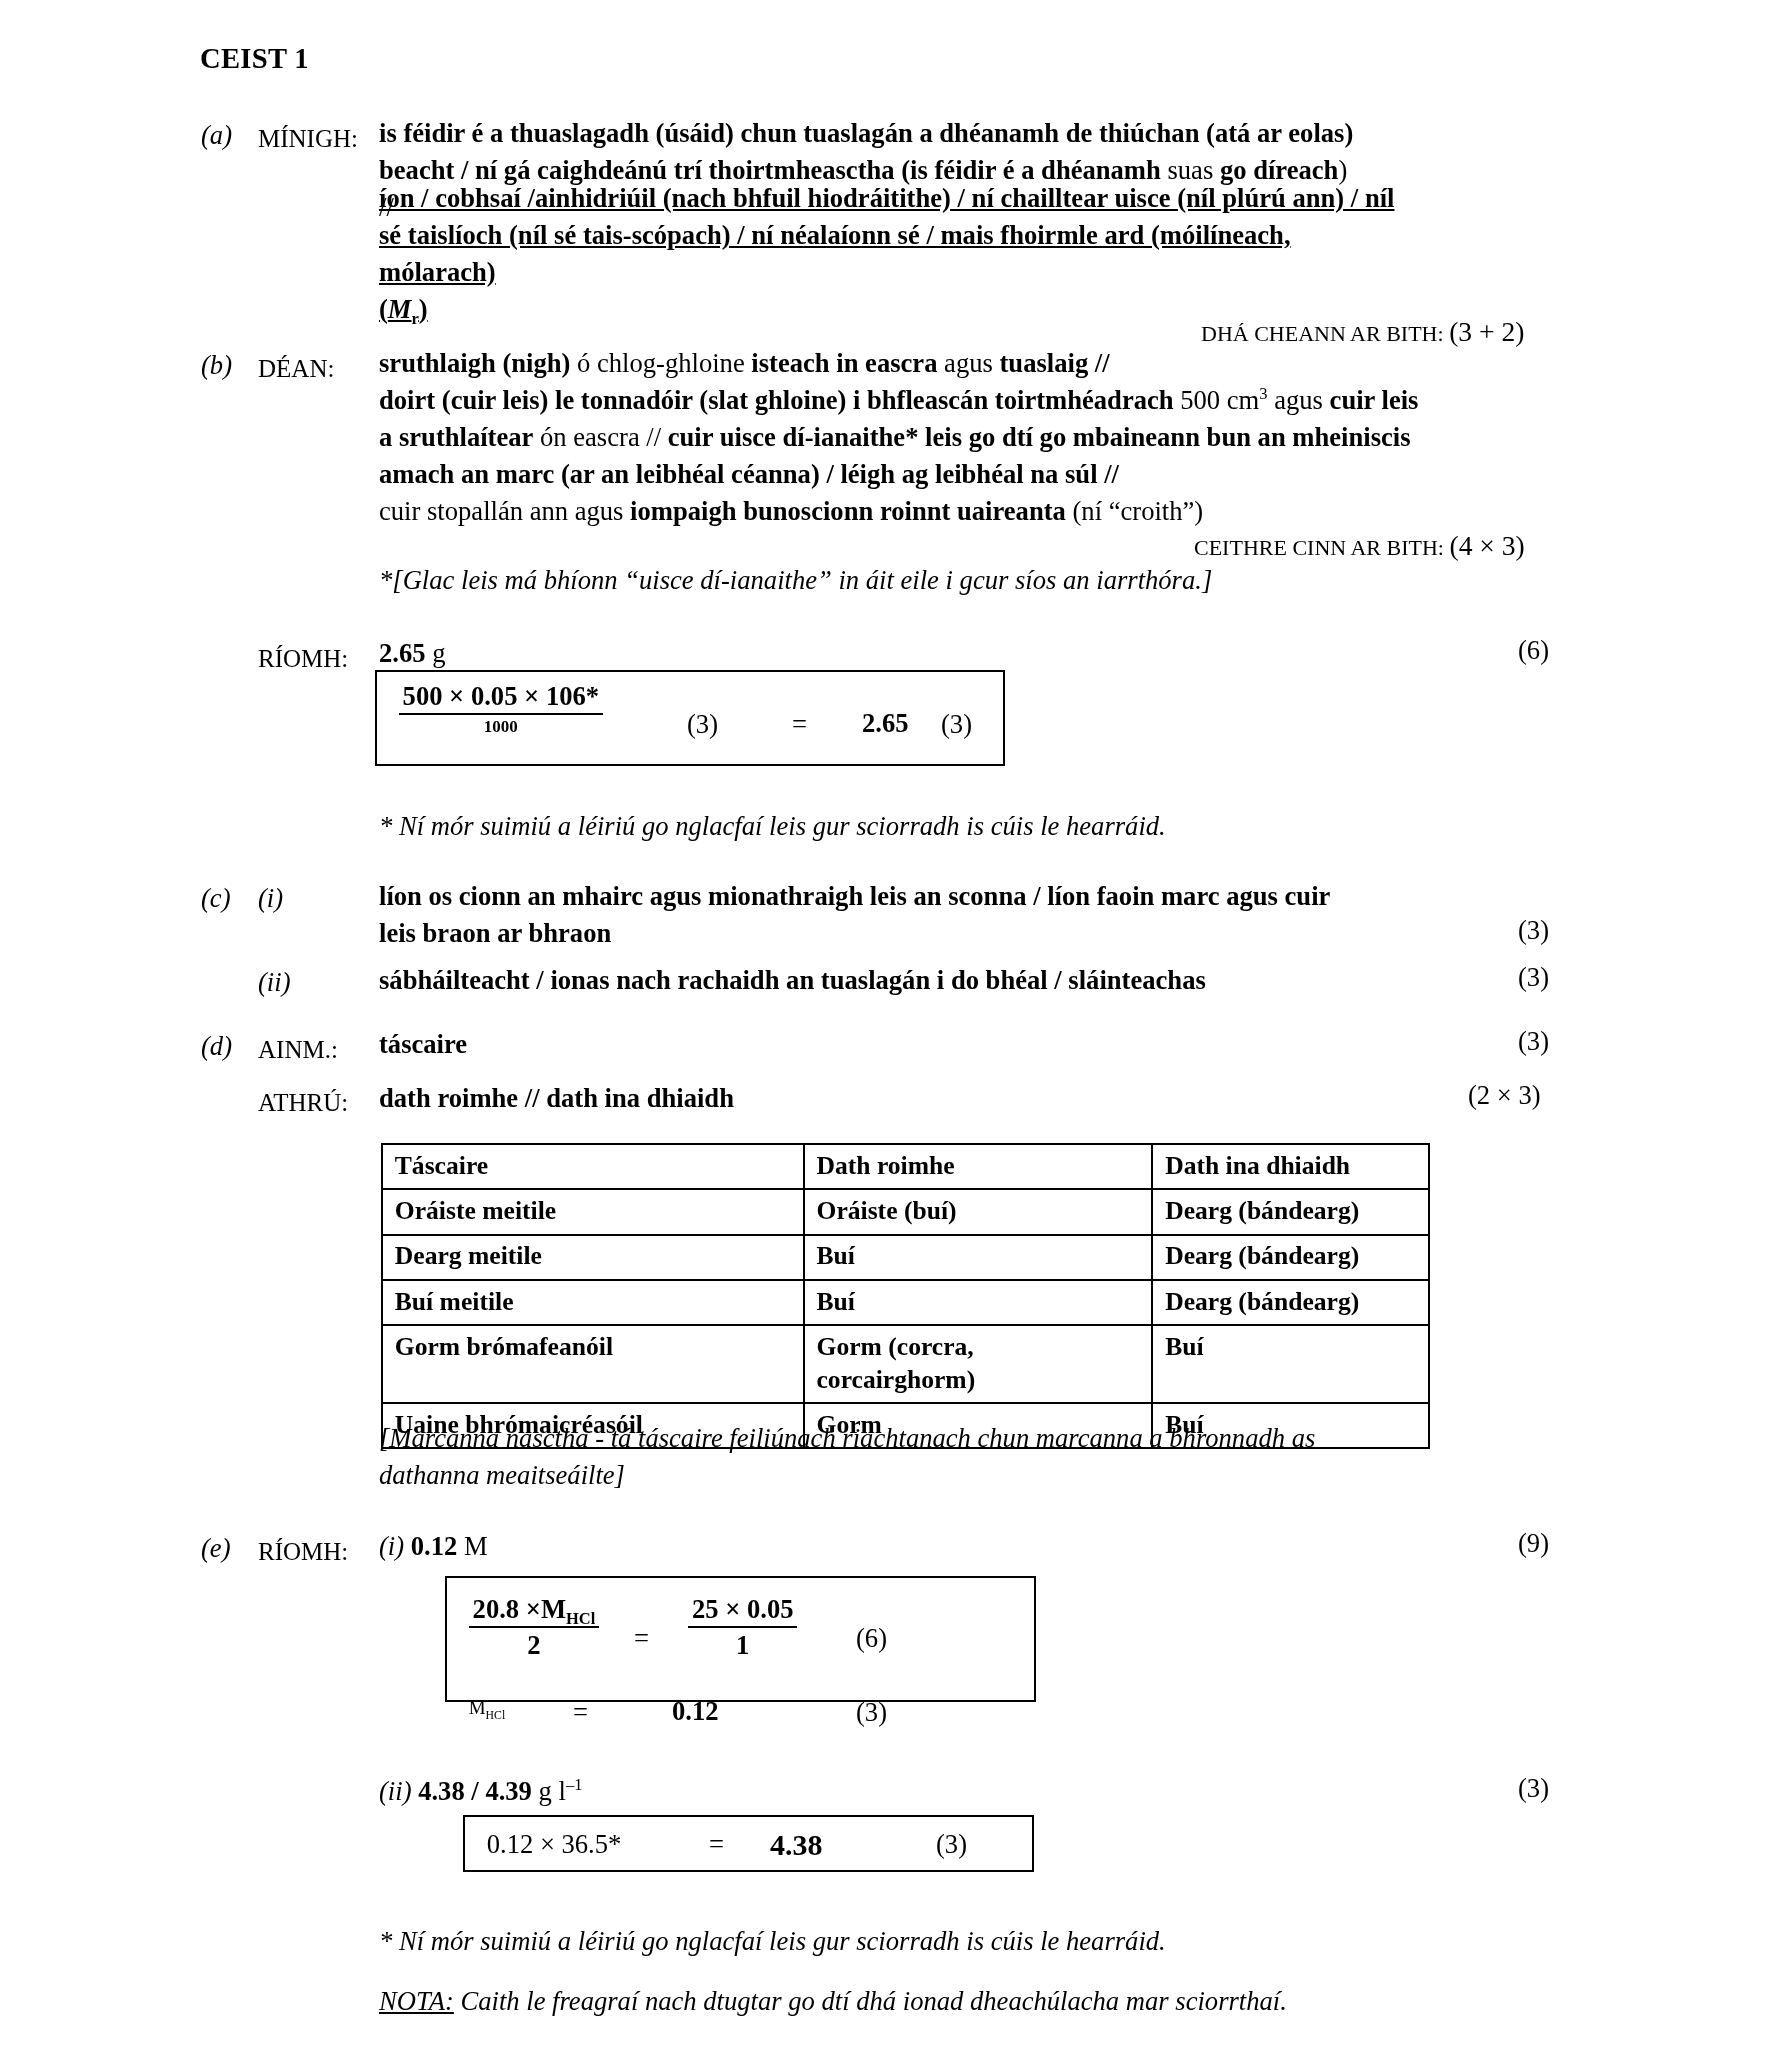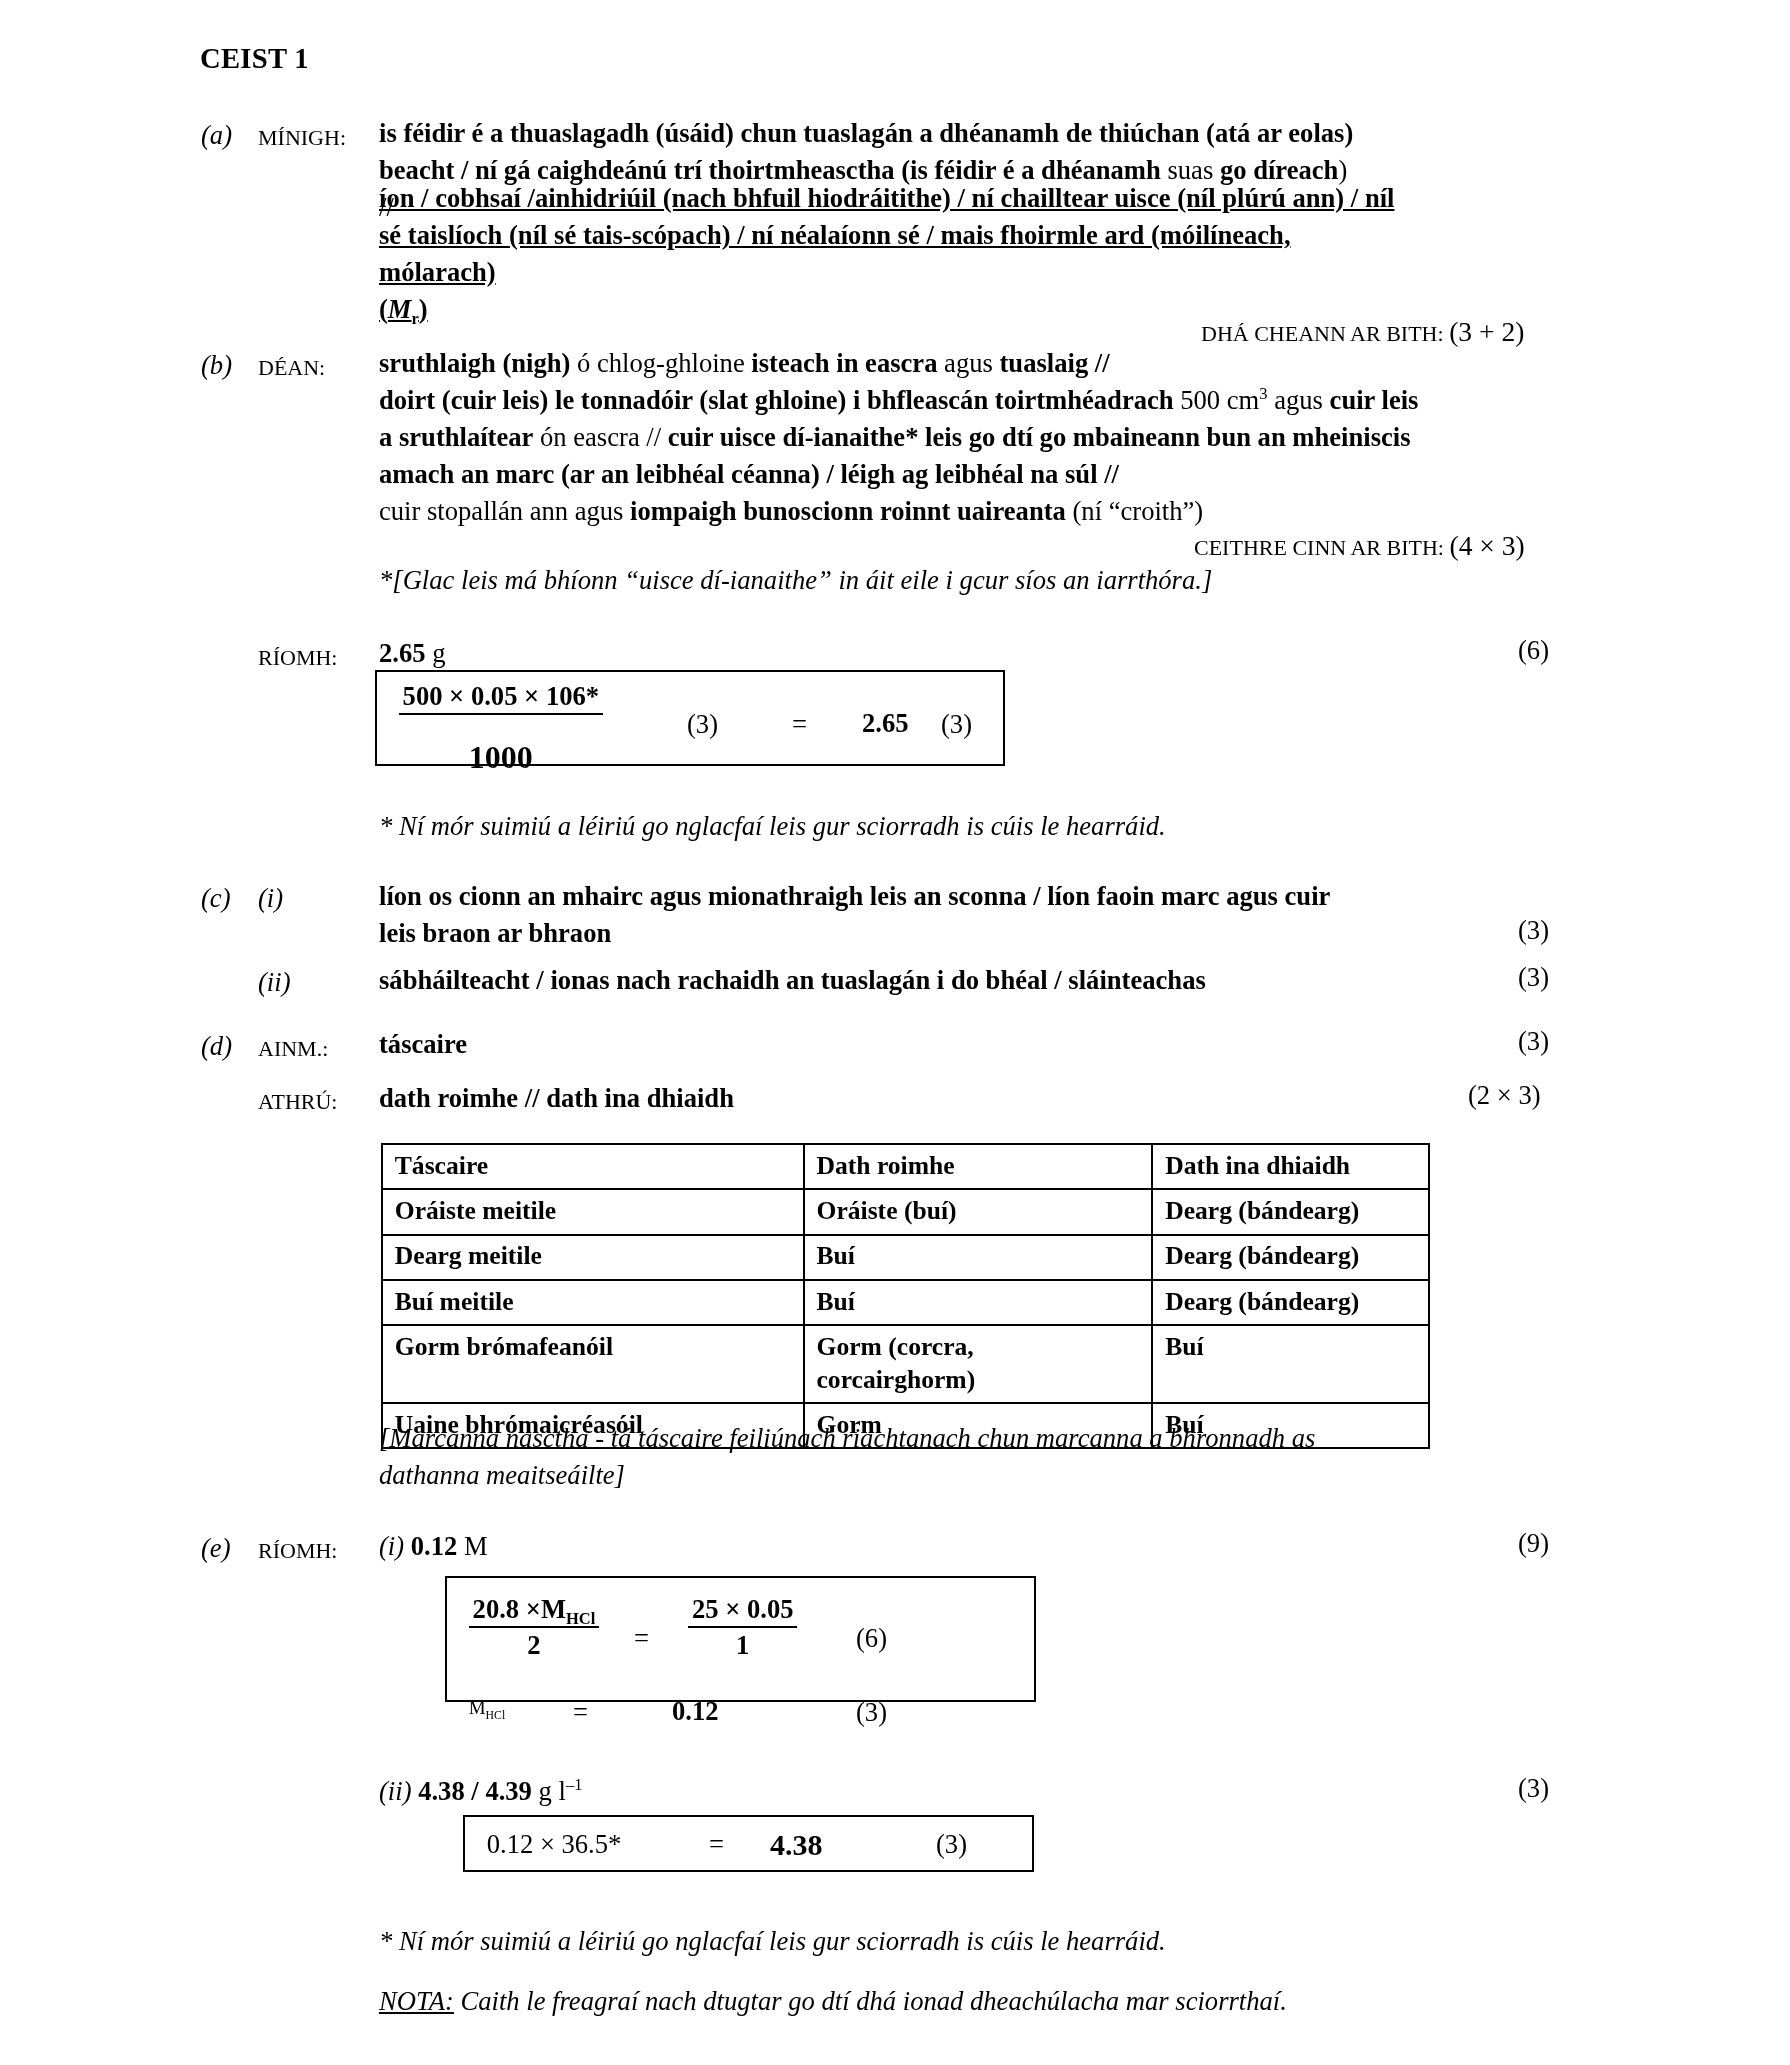--- a/index.html
+++ b/index.html
@@ -27,21 +27,21 @@
   .t-title {
     font-size: 28.6px;
     font-weight: bold;
     letter-spacing: 0.3px;
   }
   .bold { font-weight: bold; }
   .ital { font-style: italic; }
   sup { font-size: 0.62em; vertical-align: super; line-height: 0; }
   sub { font-size: 0.62em; vertical-align: sub; line-height: 0; }
   .col-letter { position: absolute; font-style: italic; font-size: 26.6px; }
-  .col-kw     { position: absolute; font-size: 22px; font-family: Liberation Serif, serif; }
+  .col-kw     { position: absolute; font-size: 25px; font-family: Liberation Serif, serif; }
   .col-body   { position: absolute; font-size: 26.6px; line-height: 37px; }
   .col-marks  { position: absolute; font-size: 26.6px; }
 
   
   .rt-note {
     position: absolute;
     font-size: 22px;
     white-space: nowrap;
   }
   .rt-note .big {
@@ -131,21 +131,21 @@
 
   <div class="col-body ital" style="left:379px; top:562px; width:1034px;">*[Glac leis má bhíonn  “uisce dí-ianaithe” in áit eile i gcur síos an iarrthóra.]</div>
 
   <div class="col-kw" style="left:258px; top:645px;">RÍOMH:</div>
   <div class="col-body" style="left:379px; top:635px;"><span class="bold">2.65</span><span> g</span></div>
   <div class="col-marks" style="left:1518px; top:635px;">(6)</div>
 
   <div class="calcbox" style="left:375px; top:670px; width:630px; height:96px;">
     <div style="position:absolute; left:21.7px; top:8.9px;" class="frac">
       <span class="num" style="font-size:26.6px;">500 ×  0.05 ×  106*</span>
-      <span class="den" style="font-size:32px;margin-top:22px;">1000</span>
+      <span class="den" style="font-size:17px;">1000</span>
     </div>
     <div style="position:absolute; left:310px; top:37px; font-size:26.6px;">(3)</div>
     <div style="position:absolute; left:415px; top:37px; font-size:26.6px;">=</div>
     <div style="position:absolute; left:485px; top:36px; font-size:26.6px; font-weight:bold;">2.65</div>
     <div style="position:absolute; left:564px; top:37px; font-size:26.6px;">(3)</div>
   </div>
 
   <div class="col-body ital" style="left:379px; top:808px;">* Ní mór suimiú a léiriú go nglacfaí leis gur sciorradh is cúis le hearráid.</div>
 
   <div class="col-letter" style="left:201px; top:883px;">(c)</div>

